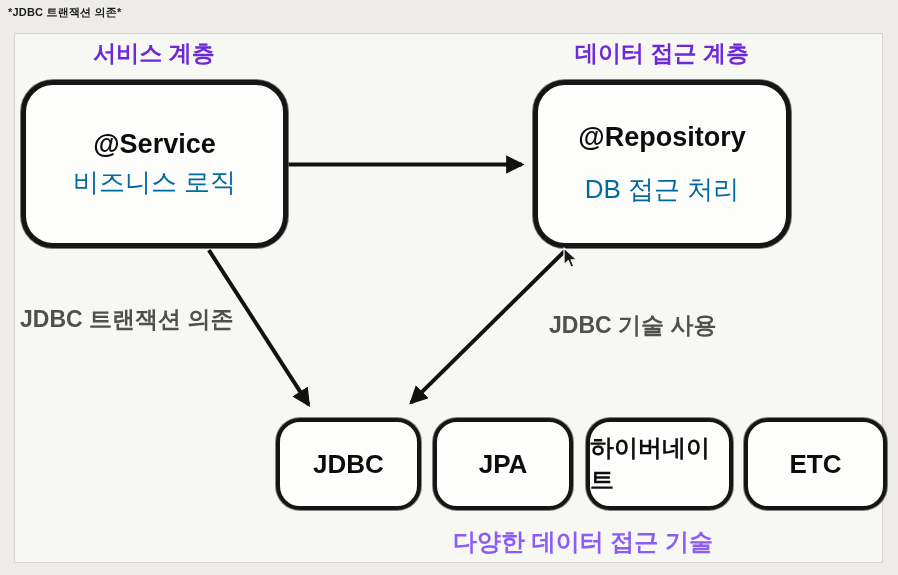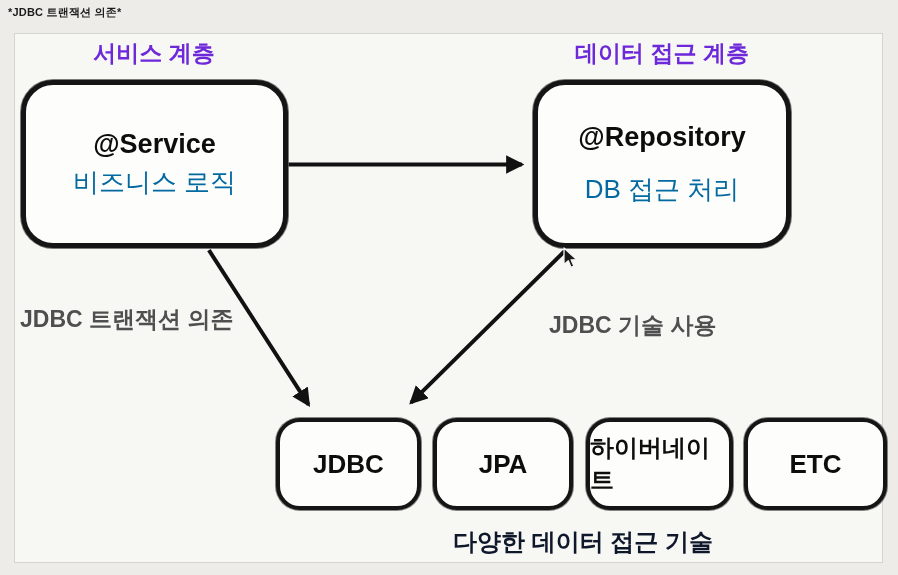--- a/index.html
+++ b/index.html
@@ -58,21 +58,21 @@
     box-shadow: 0 0 0 1px rgba(20,20,20,0.5);
     font-size: 26px; font-weight: 700; color: #0d0d0d;
   }
   .tech-jdbc      { left: 261px; width: 145px; }
   .tech-jpa       { left: 418px; width: 140px; }
   .tech-hibernate { left: 571px; width: 147px; font-size: 24px; }
   .tech-etc       { left: 729px; width: 143px; }
   .tech-caption {
     position: absolute; left: 262px; top: 492px; width: 612px;
     text-align: center;
-    font-size: 24px; font-weight: 700; color: #0f172a;
+    font-size: 24px; font-weight: 700; color: #8b5cf6;
   }
   .arrow-layer {
     position: absolute; inset: 0;
     width: 100%; height: 100%;
     pointer-events: none;
   }
   .cursor {
     position: absolute; left: 547px; top: 213px;
     width: 17px; height: 23px;
     pointer-events: none;

